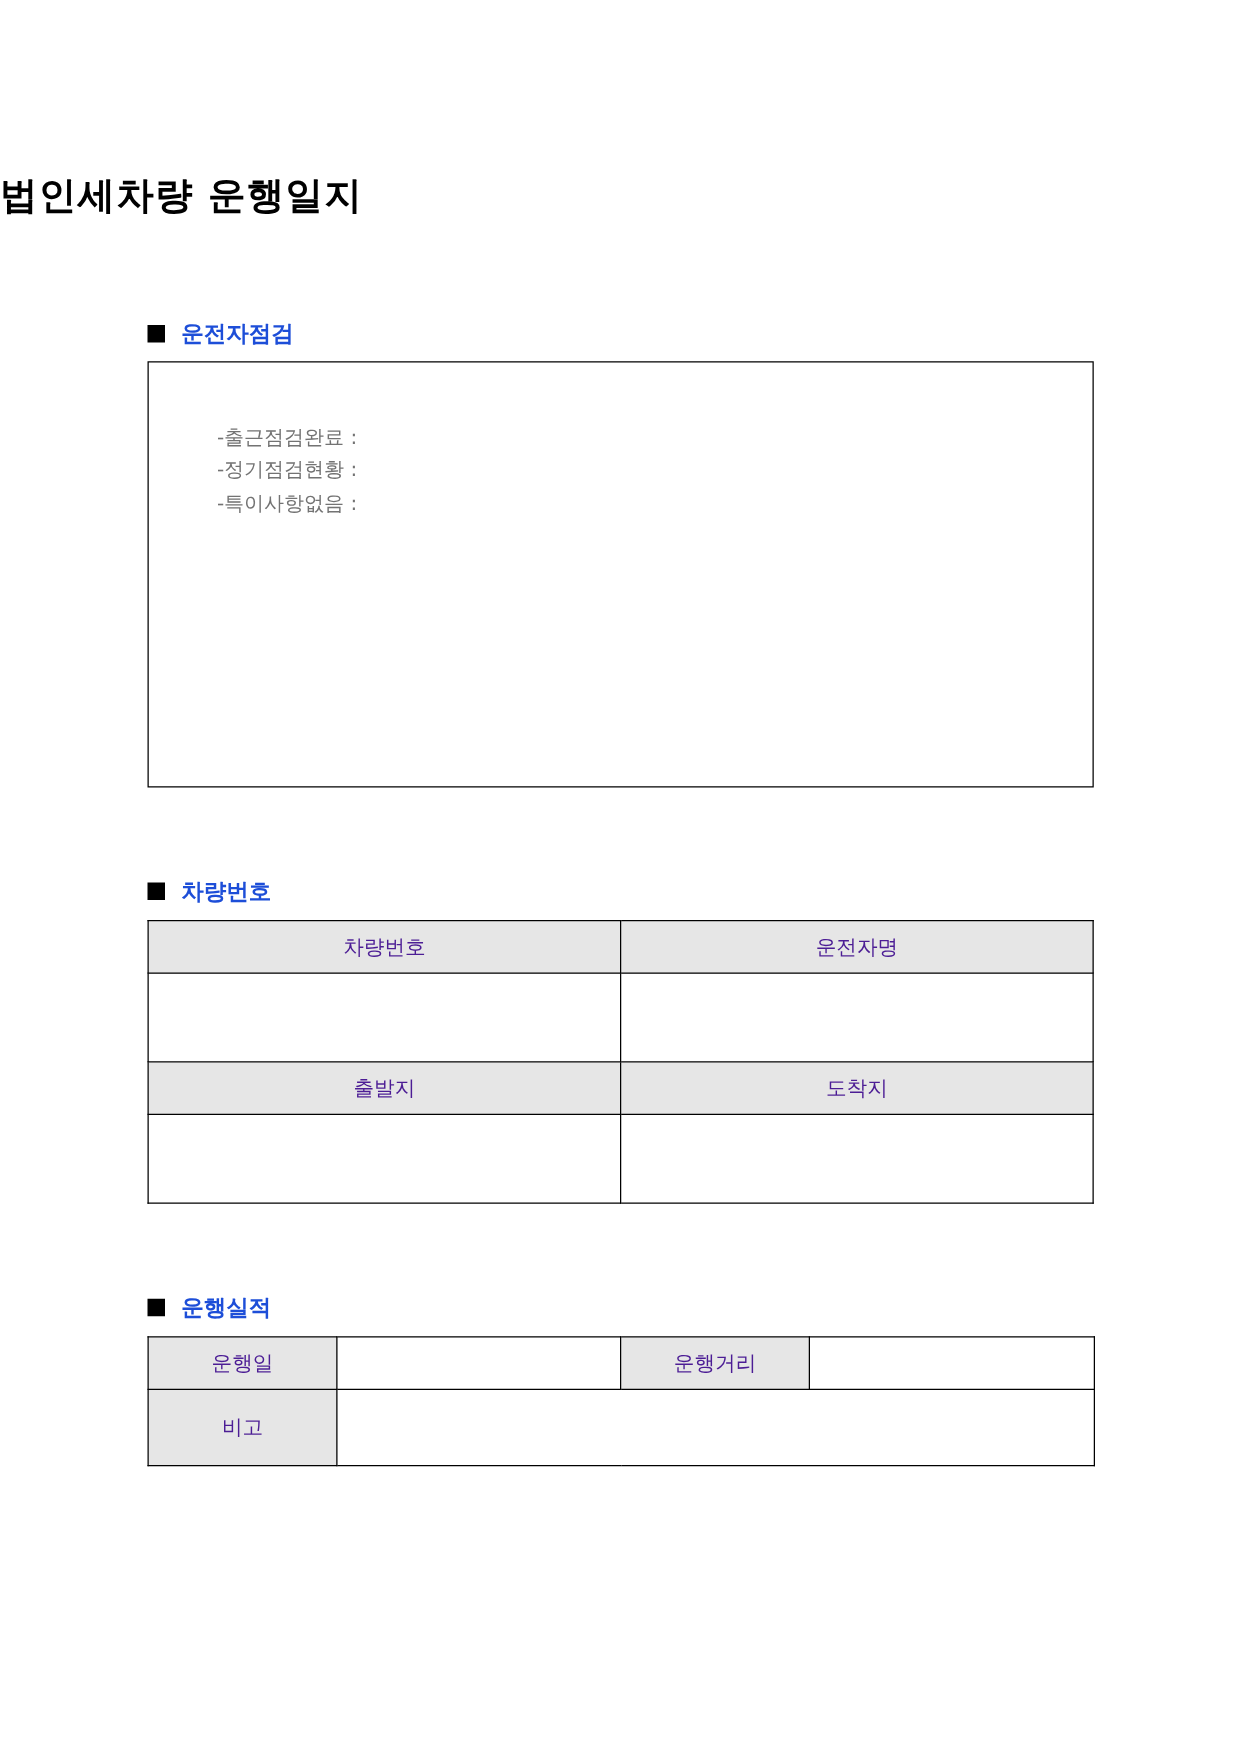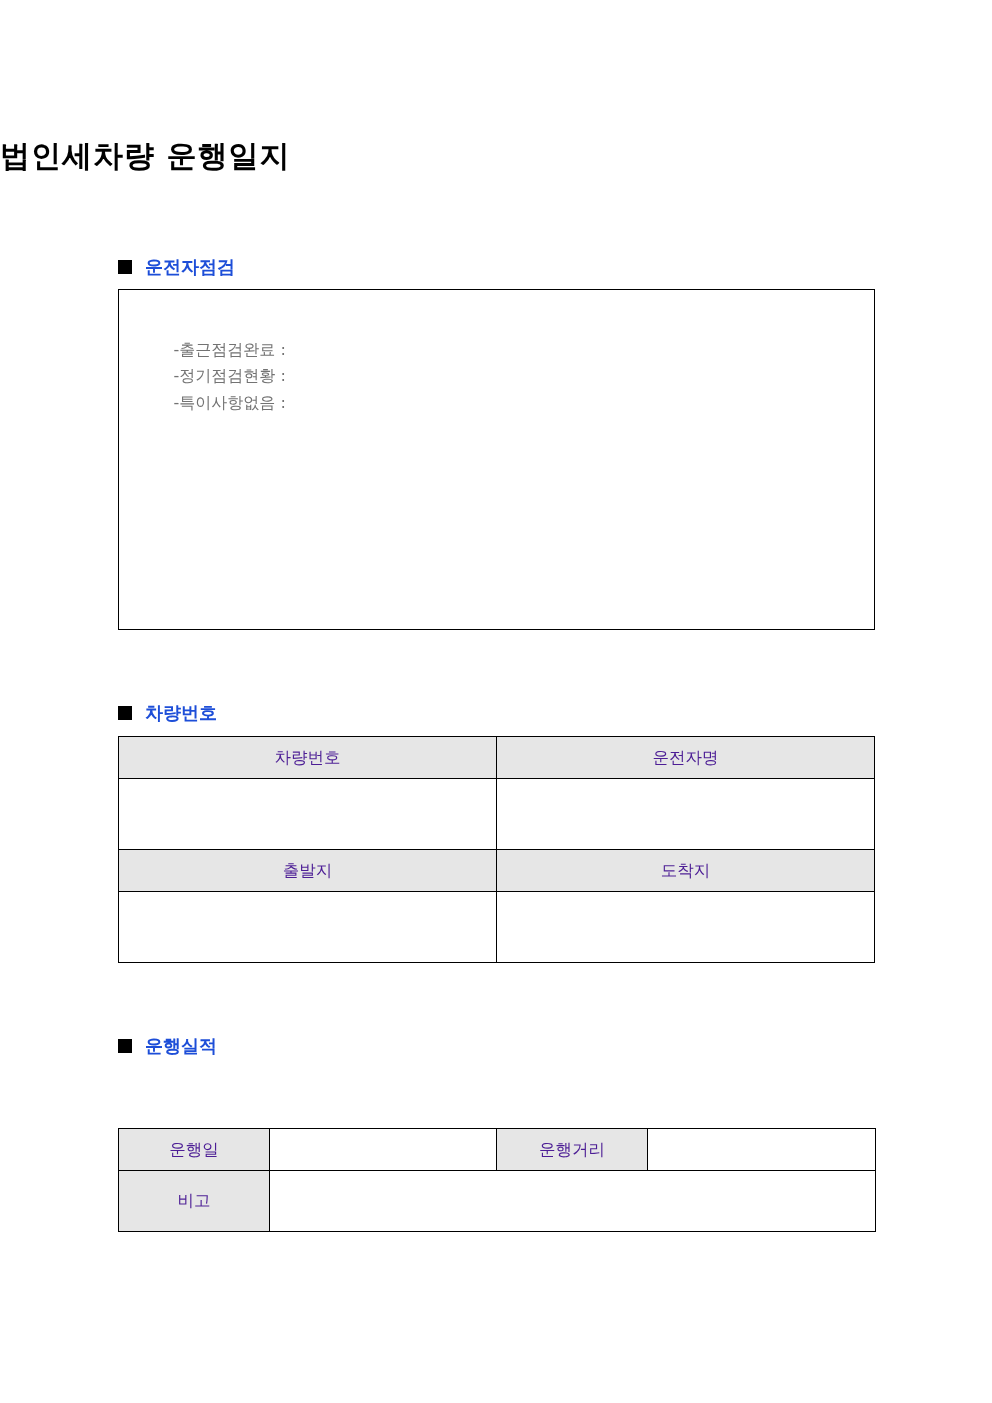--- a/index.html
+++ b/index.html
@@ -35,21 +35,21 @@
     table.grid td {
       border: 1.5px solid #000; font-size: 16.5px; color: #4c1d95; text-align: center; vertical-align: middle;
     }
     table.grid td.head { background: #e6e6e6; }
 
     #info-table { top: 736px; width: 757px; }
     #info-table col.c { width: 378px; }
     #info-table tr.hr { height: 42px; }
     #info-table tr.br { height: 71px; }
 
-    #perf-table { top: 1128px; width: 757px; }
+    #perf-table { top: 1069px; width: 757px; }
     #perf-table tr.r1 { height: 42px; }
     #perf-table tr.r2 { height: 43px; }
     #perf-table tr.r3 { height: 61px; }
   </style>
 </head>
 <body>
 
 <div class="title">법인세차량 운행일지</div>
 
 <div class="section-heading" style="top:255px;">

